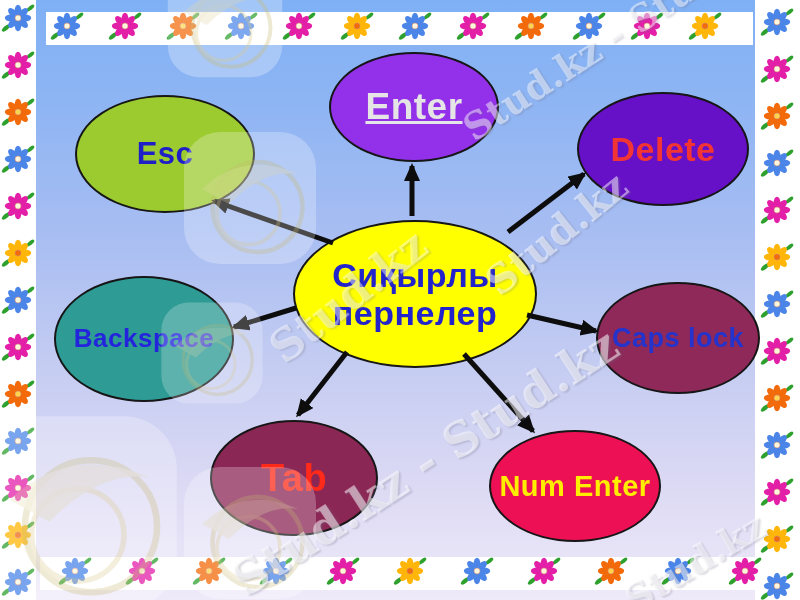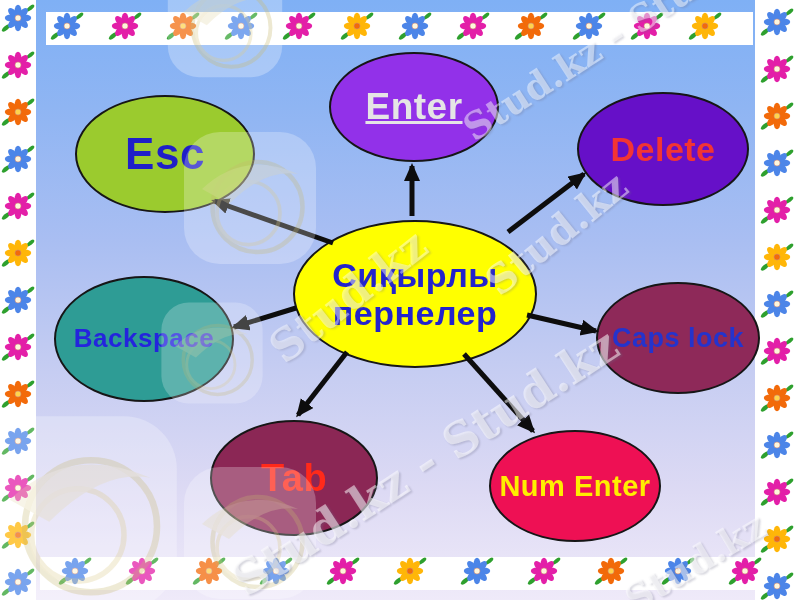--- a/index.html
+++ b/index.html
@@ -786,21 +786,21 @@
       <line x1="527" y1="315" x2="596" y2="331" stroke="#0D0D0D" stroke-width="5" marker-end="url(#ah)"></line>
       <line x1="347" y1="352" x2="298" y2="415" stroke="#0D0D0D" stroke-width="5" marker-end="url(#ah)"></line>
       <line x1="464" y1="354" x2="533" y2="431" stroke="#0D0D0D" stroke-width="5" marker-end="url(#ah)"></line>
     </svg>
 
   <div id="nodes">
       <div class="node" style="left: 293px; top: 220px; width: 240px; height: 144px; background: rgb(255, 255, 0); color: rgb(35, 35, 204); font-size: 34px;">
         <span class="lbl">Сиқырлы
 пернелер</span>
       </div>
-      <div class="node" style="left: 75px; top: 95px; width: 176px; height: 114px; background: rgb(155, 203, 46); color: rgb(31, 31, 200); font-size: 44px;">
+      <div class="node" style="left: 75px; top: 95px; width: 176px; height: 114px; background: rgb(155, 203, 46); color: rgb(31, 31, 200); font-size: 31px;">
         <span class="lbl">Esc</span>
       </div>
       <div class="node" style="left: 329px; top: 52px; width: 166px; height: 106px; background: rgb(146, 49, 233); color: #e5e5e5; font-size: 37px; text-decoration: underline;">
         <span class="lbl">Enter</span>
       </div>
       <div class="node" style="left: 577px; top: 92px; width: 168px; height: 110px; background: rgb(102, 16, 200); color: rgb(242, 52, 52); font-size: 34px;">
         <span class="lbl">Delete</span>
       </div>
       <div class="node" style="left: 54px; top: 276px; width: 176px; height: 122px; background: rgb(46, 156, 149); color: rgb(36, 36, 221); font-size: 26px;">
         <span class="lbl">Backspace</span>

